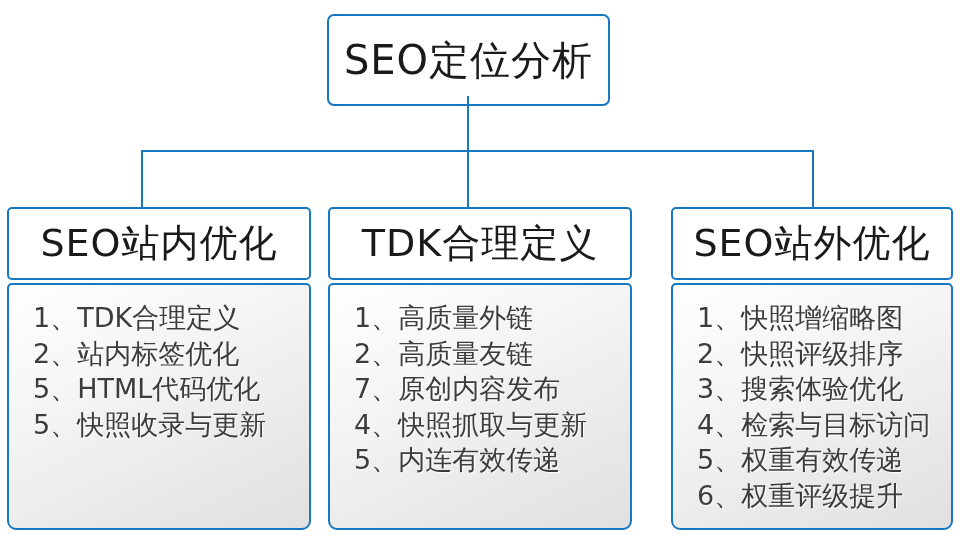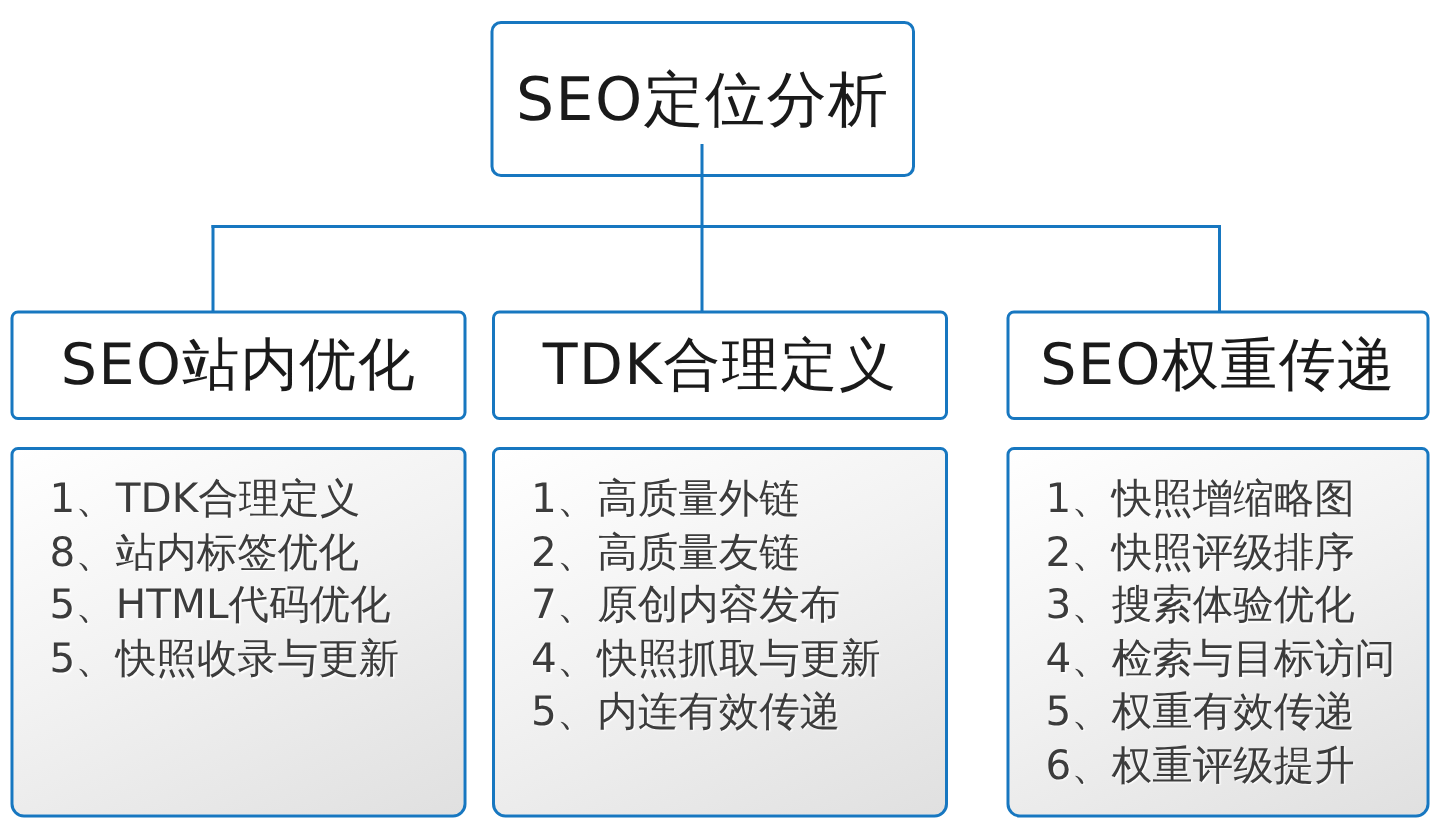--- a/index.html
+++ b/index.html
@@ -14,21 +14,21 @@
     height: 550px;
     background: #ffffff;
     overflow: hidden;
   }
   
   .root-node {
     position: absolute;
     left: 327px;
     top: 14px;
     width: 283px;
-    height: 104px;
+    height: 92px;
     background: #ffffff;
     border: 2px solid #1777c0;
     border-radius: 7px;
     box-sizing: border-box;
     display: flex;
     align-items: center;
     justify-content: center;
     font-size: 40px;
     color: #1a1a1a;
     letter-spacing: 1px;
@@ -63,21 +63,21 @@
     box-sizing: border-box;
     display: flex;
     align-items: center;
     justify-content: center;
     font-size: 38px;
     color: #1a1a1a;
     letter-spacing: 1px;
     white-space: nowrap;
   }
   .branch-list {
-    margin-top: 18px;
+    margin-top: 3px;
     height: 247px;
     border: 2px solid #1777c0;
     border-radius: 5px 5px 9px 9px;
     box-sizing: border-box;
     background: linear-gradient(155deg, #ffffff 0%, #f2f2f2 45%, #e0e0e0 100%);
     padding: 15px 18px 0 24px;
     overflow: hidden;
   }
   .list-item {
     font-size: 27px;
@@ -97,39 +97,39 @@
   <div class="line v-root"></div>
   <div class="line h-main"></div>
   <div class="line v-left"></div>
   <div class="line v-mid"></div>
   <div class="line v-right"></div>
 
   <div class="branch b0">
     <div class="branch-header">SEO站内优化</div>
     <div class="branch-list">
       <div class="list-item">1、TDK合理定义</div>
-      <div class="list-item">8、站内标签优化</div>
+      <div class="list-item">2、站内标签优化</div>
       <div class="list-item">5、HTML代码优化</div>
       <div class="list-item">5、快照收录与更新</div>
     </div>
   </div>
 
   <div class="branch b1">
     <div class="branch-header">TDK合理定义</div>
     <div class="branch-list">
       <div class="list-item">1、高质量外链</div>
       <div class="list-item">2、高质量友链</div>
       <div class="list-item">7、原创内容发布</div>
       <div class="list-item">4、快照抓取与更新</div>
       <div class="list-item">5、内连有效传递</div>
     </div>
   </div>
 
   <div class="branch b2">
-    <div class="branch-header">SEO权重传递</div>
+    <div class="branch-header">SEO站外优化</div>
     <div class="branch-list">
       <div class="list-item">1、快照增缩略图</div>
       <div class="list-item">2、快照评级排序</div>
       <div class="list-item">3、搜索体验优化</div>
       <div class="list-item">4、检索与目标访问</div>
       <div class="list-item">5、权重有效传递</div>
       <div class="list-item">6、权重评级提升</div>
     </div>
   </div>
 

